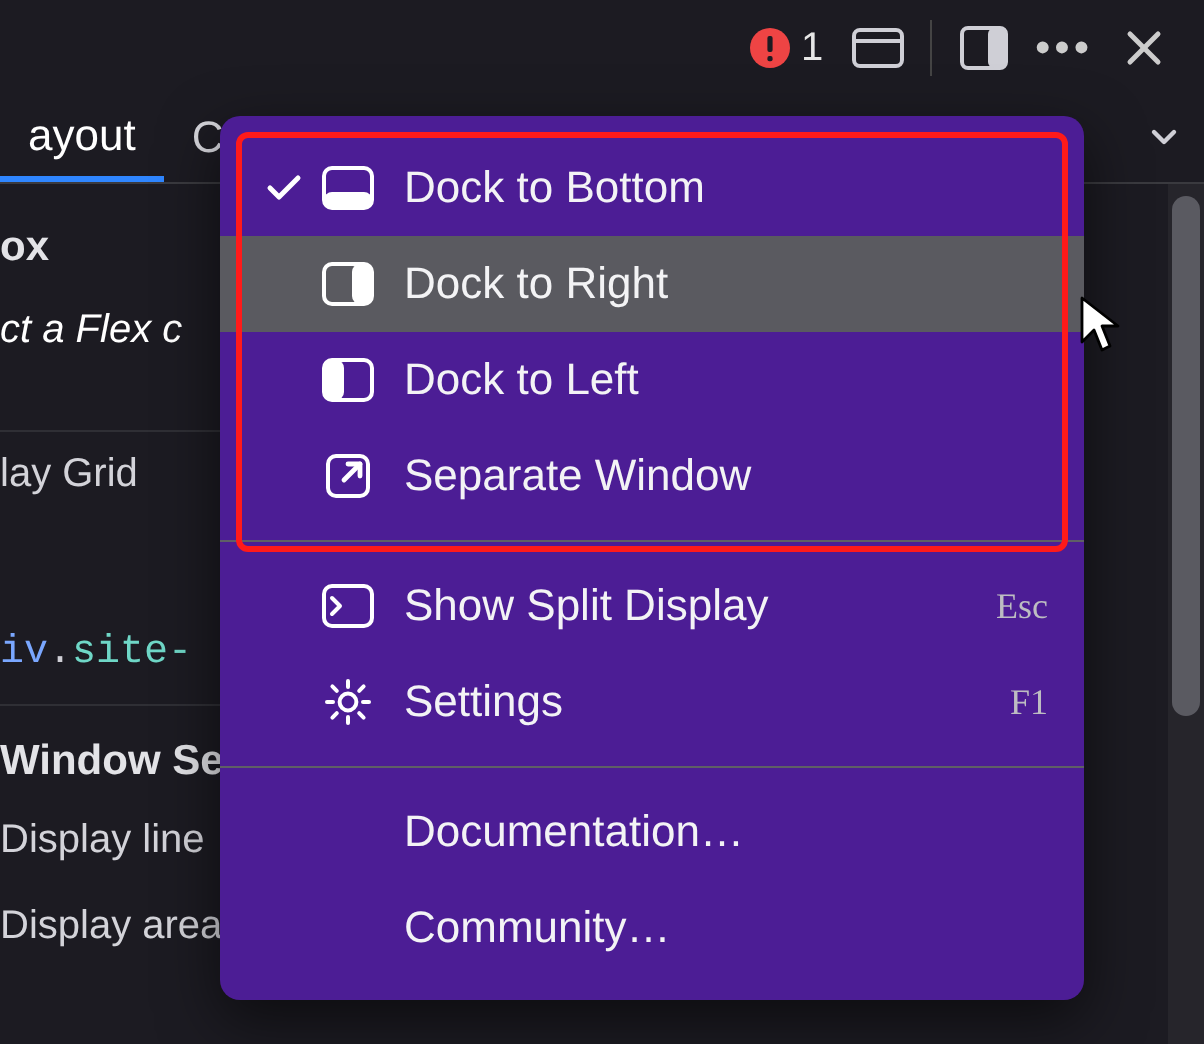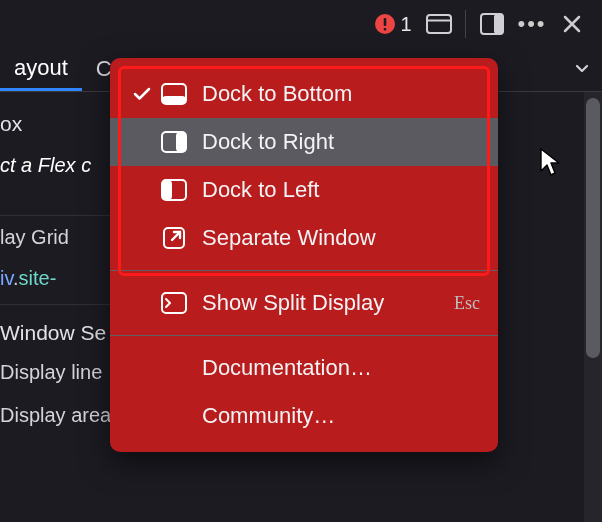--- a/index.html
+++ b/index.html
@@ -69,40 +69,41 @@
     position: absolute;
     top: 92px;
     left: 0;
     width: 140px;
     bottom: 0;
     padding: 14px 0 0 0;
     color: #cfcfd6;
   }
   .section-title {
     font-size: 21px;
-    font-weight: 400;
+    font-weight: 700;
     color: #e3e3e7;
     padding: 6px 0 6px 0;
   }
   .section-hint {
     font-size: 20px;
     font-style: italic;
     color: #ffffff;
     padding: 12px 0;
   }
   .row-line {
     font-size: 20px;
     padding: 10px 0;
     color: #d3d3d9;
     border-top: 1px solid #2f2f35;
   }
   .code-frag {
-    font-family: Liberation Sans, sans-serif;
+    font-family: Liberation Mono, monospace;
     font-size: 20px;
     padding: 8px 0 14px 0;
+    margin-top: 48px;
   }
   .code-tag { color: #7aa7ff; }
   .code-cls { color: #6fd7c7; }
   .code-dot { color: #cfcfd6; }
 
   
   .v-scrollbar {
     position: absolute;
     top: 92px;
     right: 0;
@@ -118,22 +119,22 @@
     height: 260px;
     background: #5a5a61;
     border-radius: 7px;
   }
 
   
   .menu {
     position: absolute;
     top: 58px;
     left: 110px;
-    width: 388px;
-    background: #b91c1c;
+    width: 432px;
+    background: #4c1d95;
     border-radius: 10px;
     box-shadow: 0 10px 30px rgba(0,0,0,.55);
     padding: 12px 0;
   }
   .highlight-box {
     position: absolute;
     top: 8px;
     left: 8px;
     right: 8px;
     height: 210px;
@@ -290,20 +291,40 @@
     <span class="mi-icon">
       <svg width="26" height="22" viewBox="0 0 26 22">
           <rect x="1" y="1" width="24" height="20" rx="4" fill="none" stroke="#fff" stroke-width="2"></rect>
           <polyline points="5,7 9,11 5,15" fill="none" stroke="#fff" stroke-width="2" stroke-linecap="round" stroke-linejoin="round"></polyline>
         </svg>
     </span>
     <span class="mi-label">Show Split Display</span>
     <span class="mi-accel">Esc</span>
   </div>
 
+  <div class="menu-item">
+    <span class="mi-check"></span>
+    <span class="mi-icon">
+      <svg width="24" height="24" viewBox="0 0 24 24">
+        <circle cx="12" cy="12" r="4.2" fill="none" stroke="#fff" stroke-width="2"></circle>
+        <g stroke="#fff" stroke-width="2" stroke-linecap="round">
+          <line x1="12" y1="1.5" x2="12" y2="4.5"></line>
+            <line x1="12" y1="19.5" x2="12" y2="22.5"></line>
+          <line x1="1.5" y1="12" x2="4.5" y2="12"></line>
+            <line x1="19.5" y1="12" x2="22.5" y2="12"></line>
+          <line x1="4.2" y1="4.2" x2="6.4" y2="6.4"></line>
+            <line x1="17.6" y1="17.6" x2="19.8" y2="19.8"></line>
+          <line x1="19.8" y1="4.2" x2="17.6" y2="6.4"></line>
+            <line x1="6.4" y1="17.6" x2="4.2" y2="19.8"></line>
+        </g>
+      </svg>
+    </span>
+    <span class="mi-label">Settings</span>
+    <span class="mi-accel">F1</span>
+  </div>
 
   <div class="menu-sep"></div>
 
   <div class="menu-item">
     <span class="mi-check"></span>
     <span class="mi-icon"></span>
     <span class="mi-label">Documentation…</span>
   </div>
 
   <div class="menu-item">

